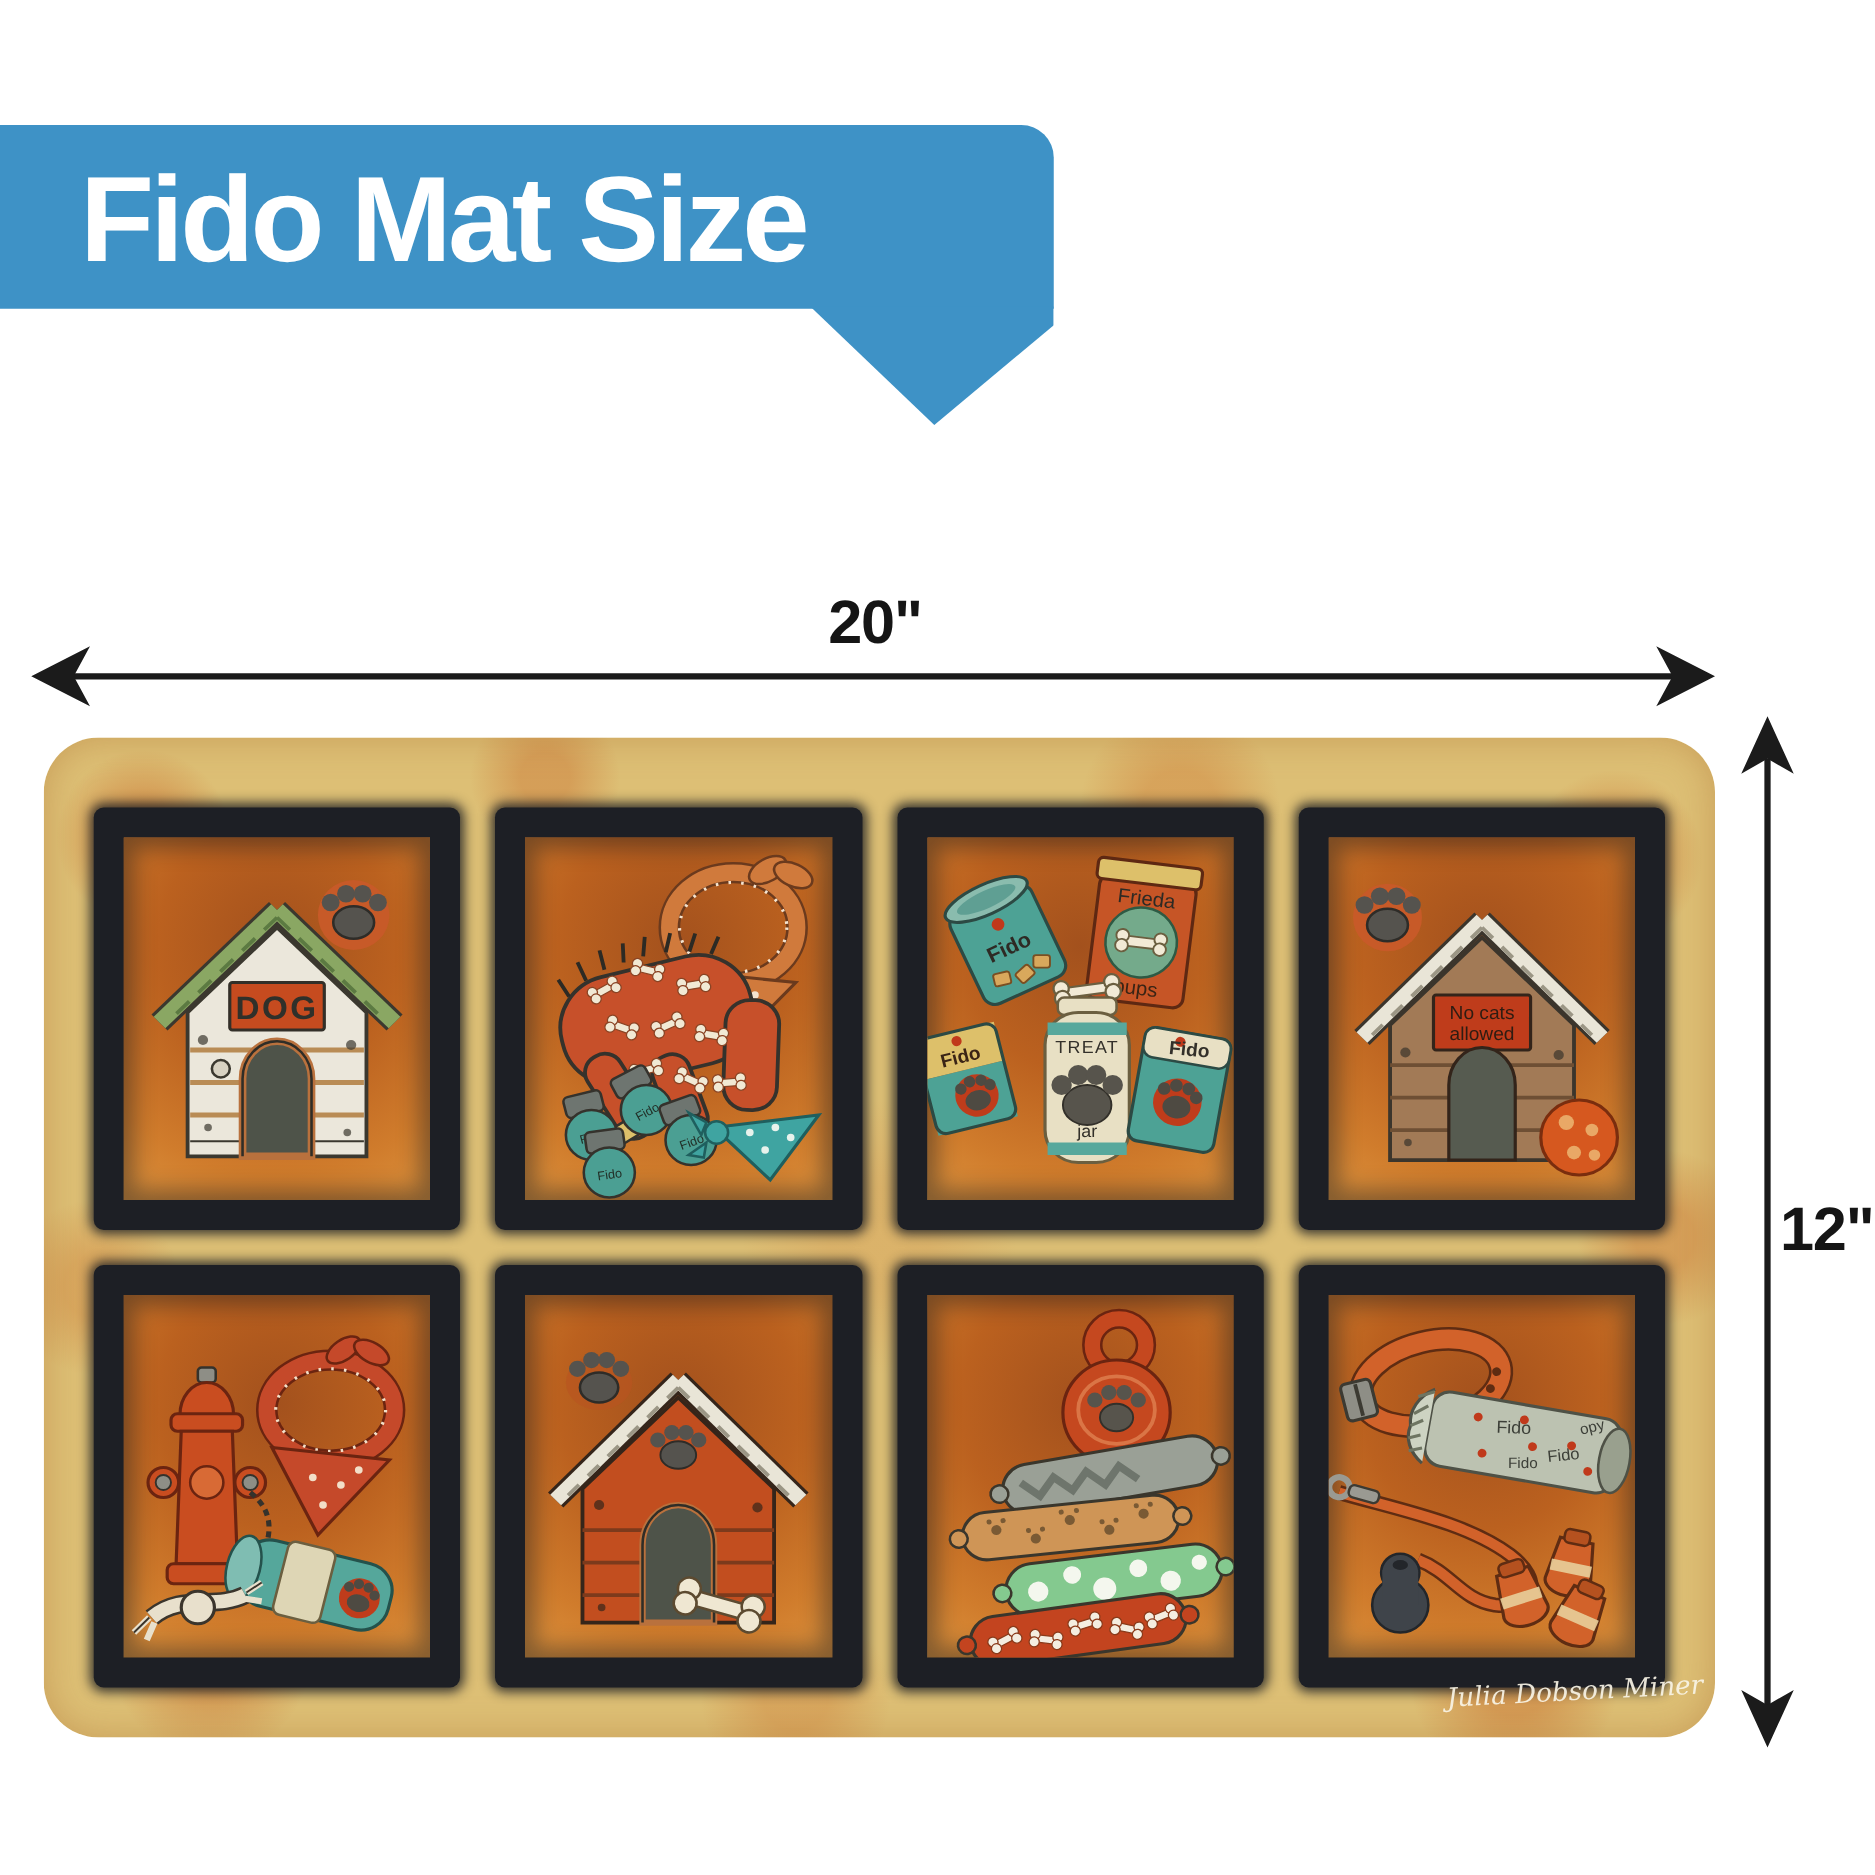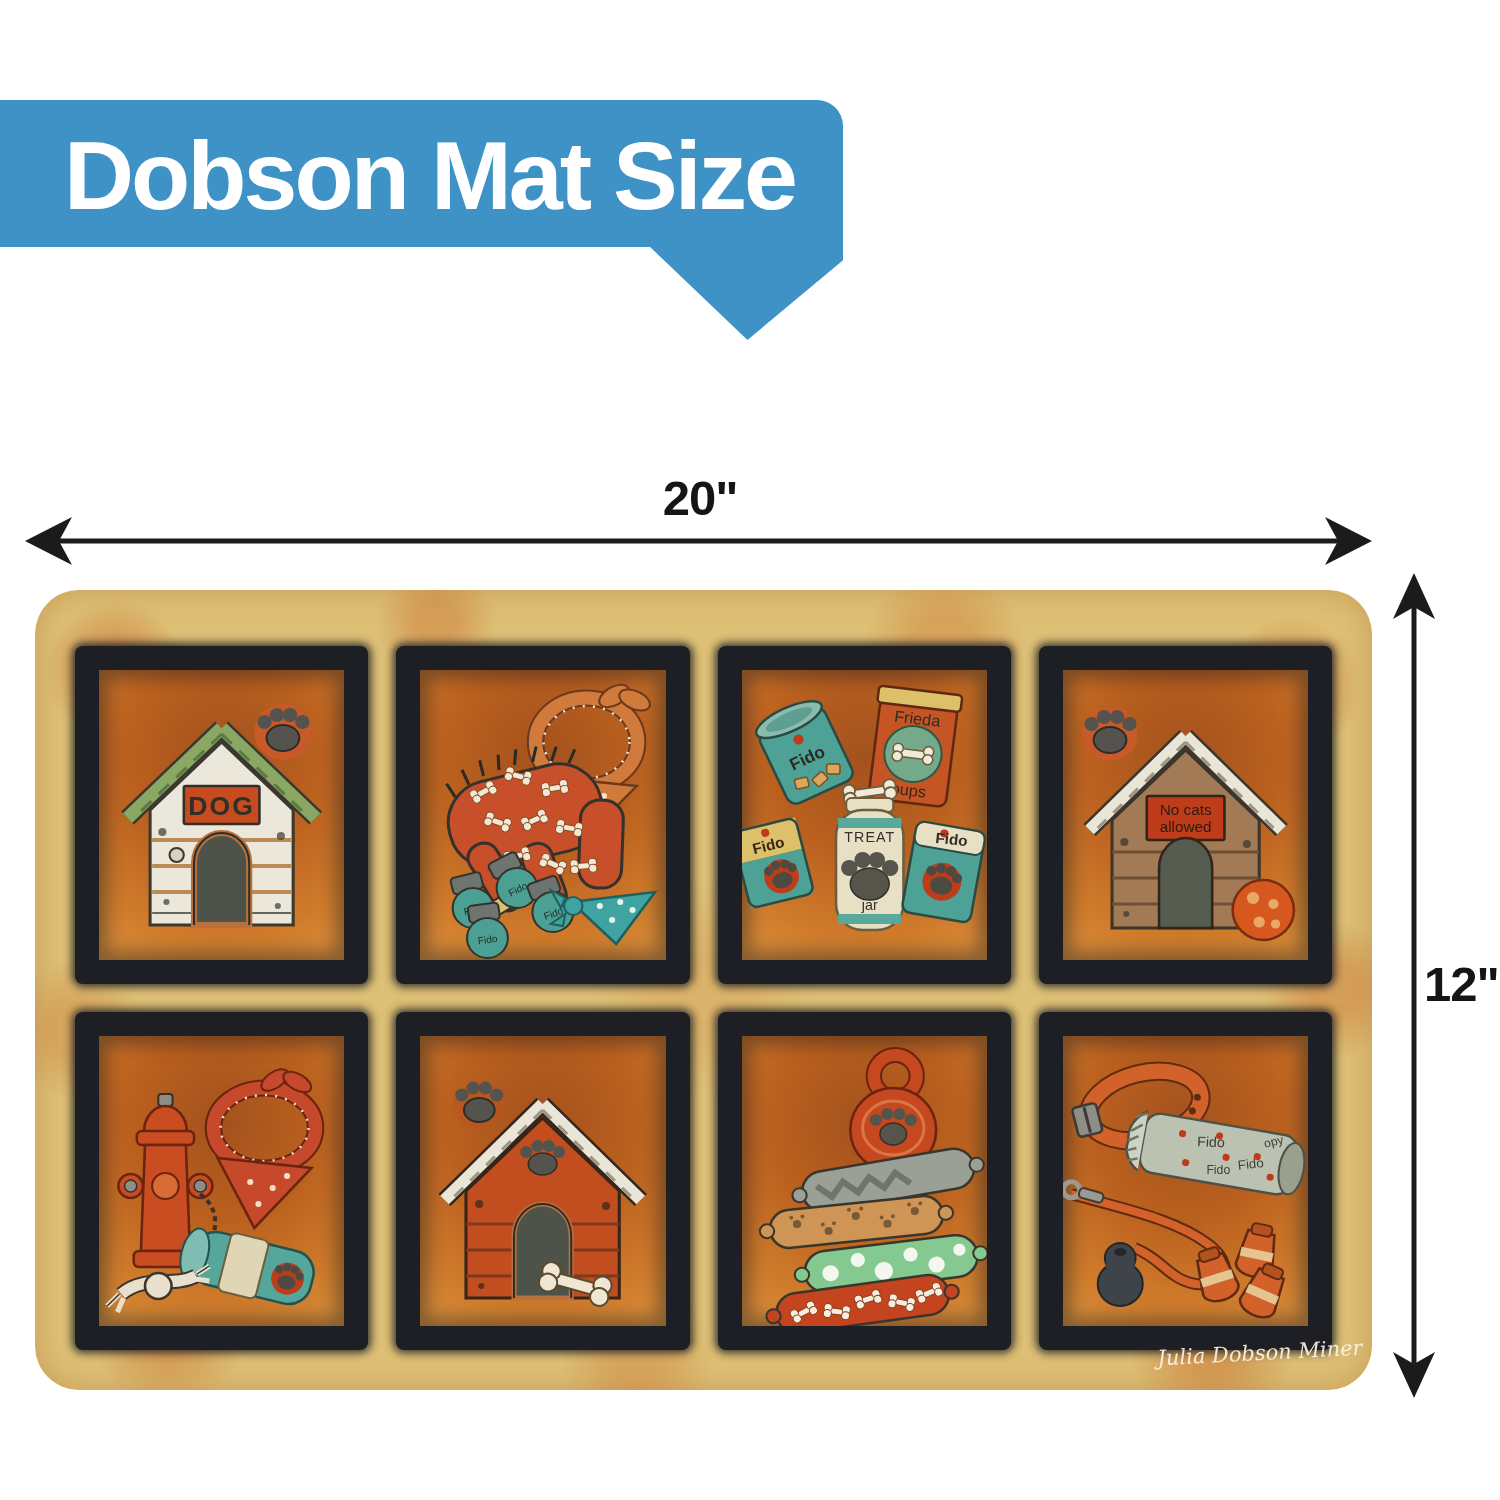--- a/index.html
+++ b/index.html
@@ -50,21 +50,21 @@
        font-family:"DejaVu Serif",serif;font-style:italic;font-size:21px;
        color:rgba(248,244,230,.92);transform:rotate(-3deg);}
 </style>
 </head>
 <body>
 
 <div class="stage">
 
   <div class="banner"></div>
   <div class="banner-tail"></div>
-  <div class="banner-label">Dobson Mat Size</div>
+  <div class="banner-label">Fido Mat Size</div>
 
   <svg class="dim-svg" style="left:0;top:460px;" width="1500" height="130">
     <line x1="58" y1="81" x2="1339" y2="81" stroke="#1b1b1b" stroke-width="5"></line>
     <path d="M25 81 L72 57 L59 81 L72 105 Z" fill="#1b1b1b"></path>
     <path d="M1372 81 L1325 57 L1338 81 L1325 105 Z" fill="#1b1b1b"></path>
   </svg>
   <div class="dim-label dim-w">20"</div>
 
   <svg class="dim-svg" style="left:1380px;top:555px;" width="120" height="860">
     <line x1="34" y1="52" x2="34" y2="810" stroke="#1b1b1b" stroke-width="5"></line>

